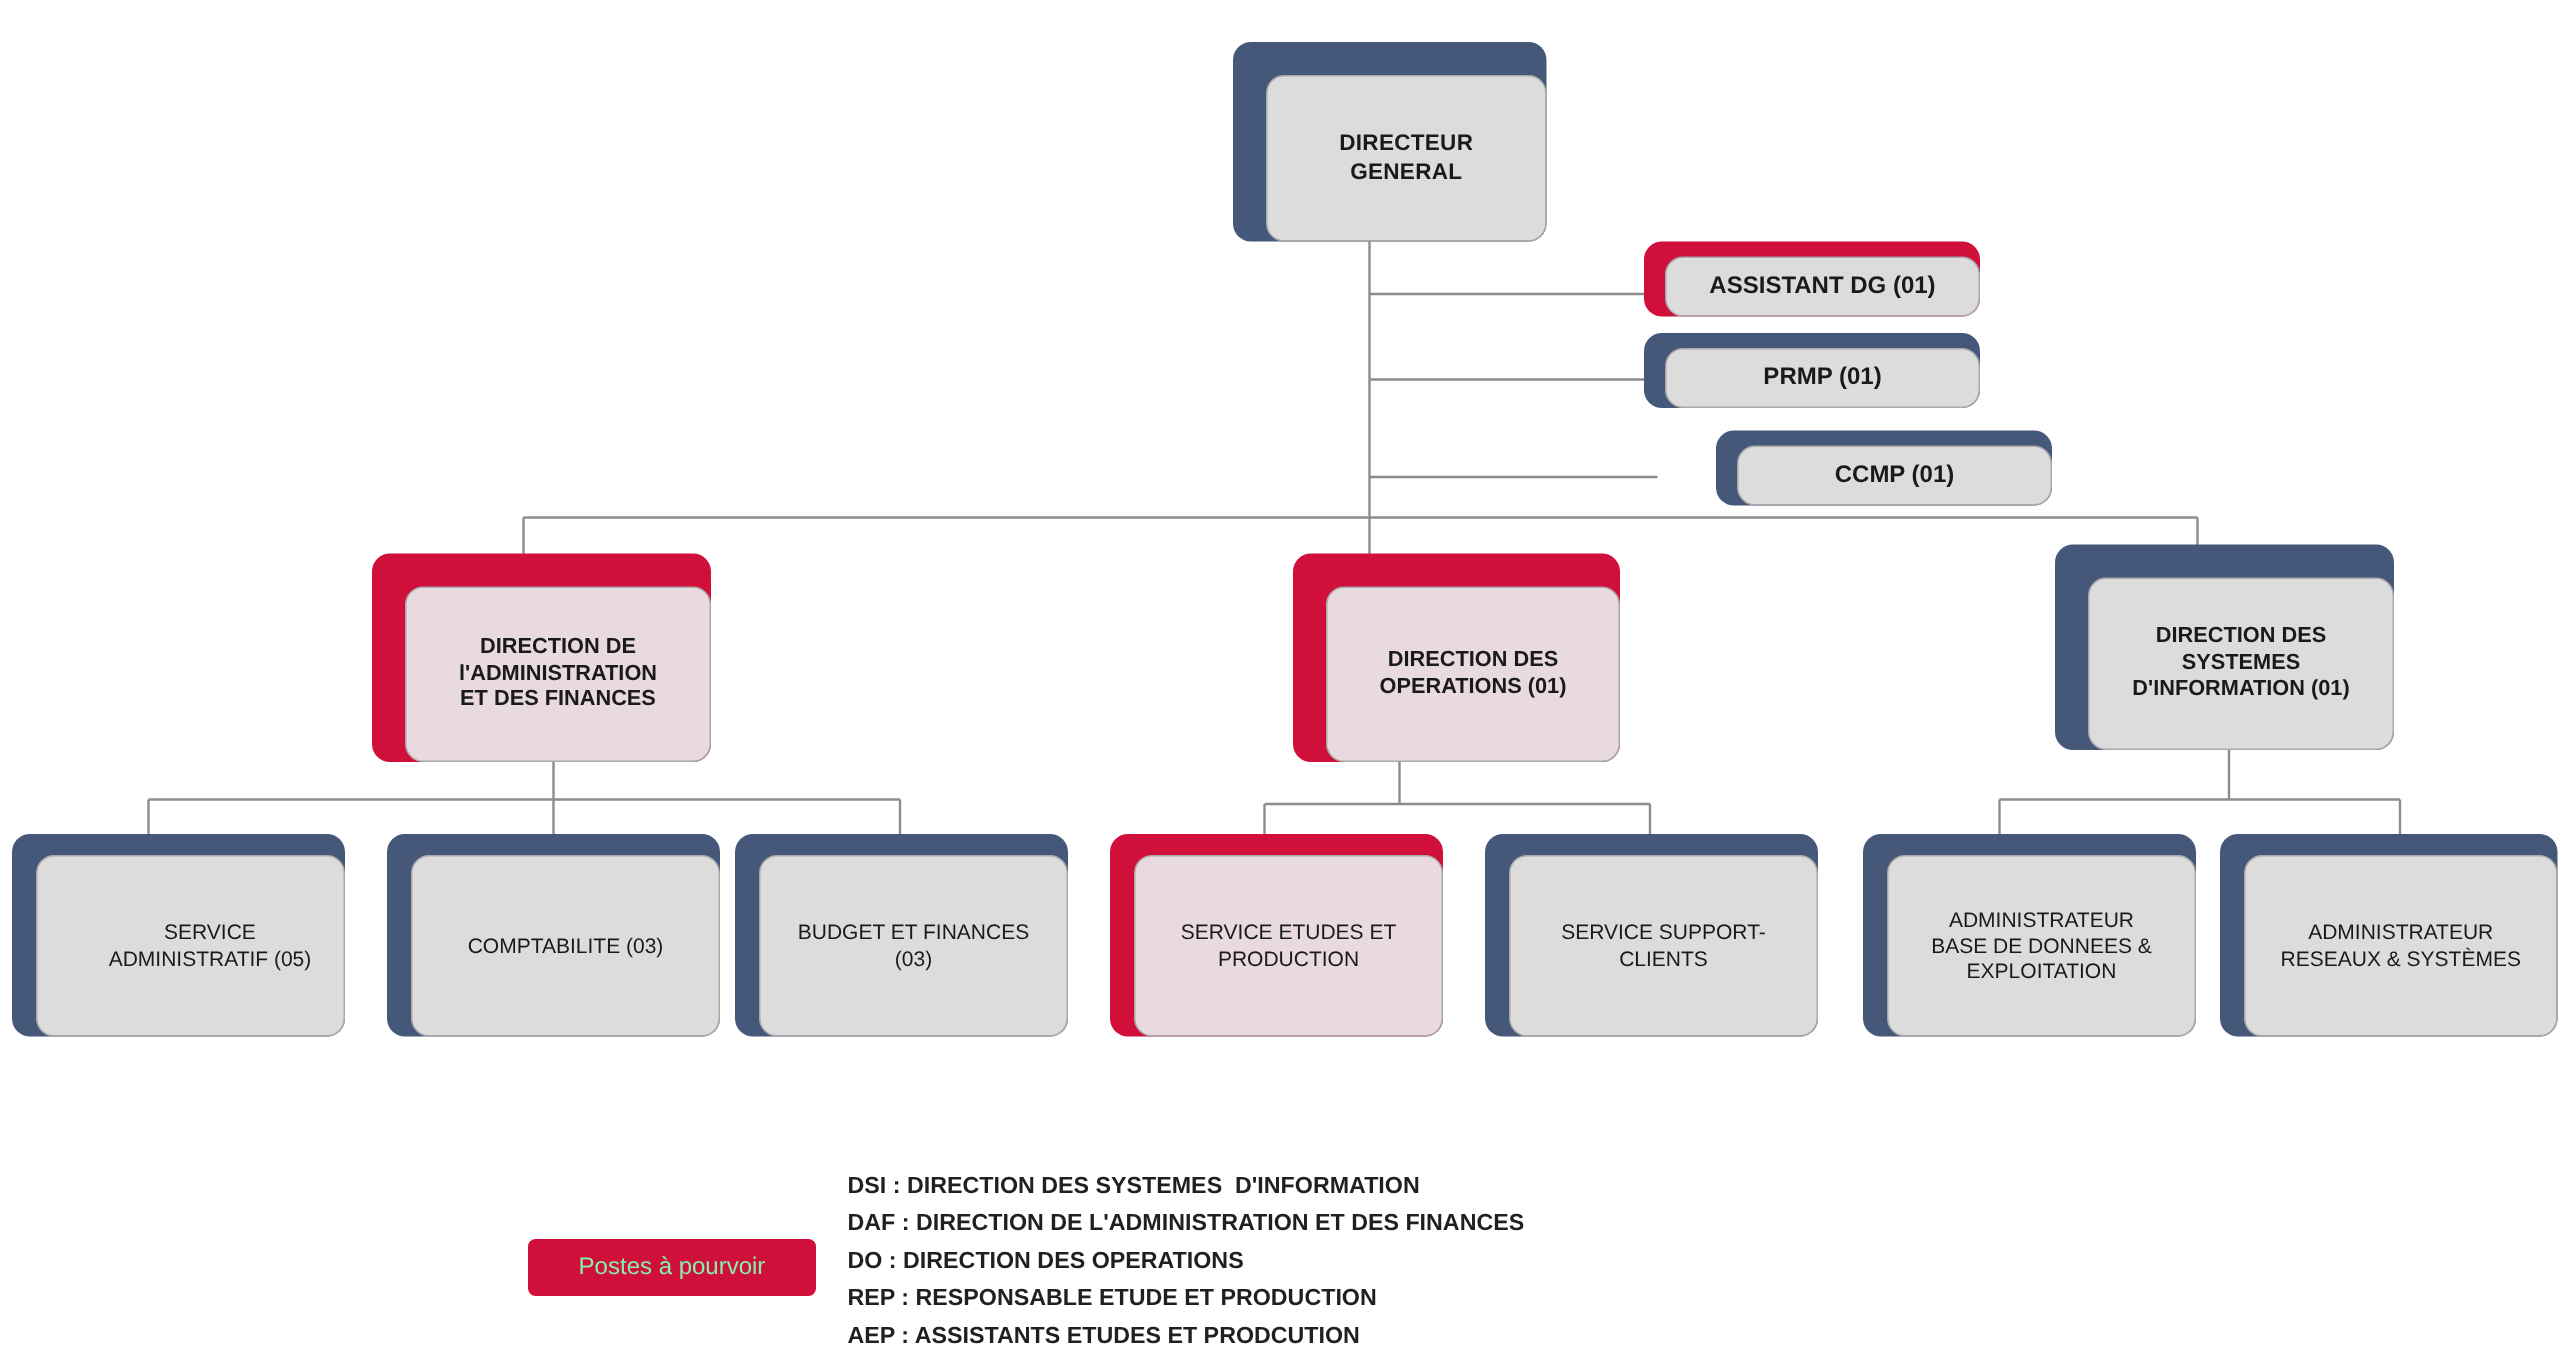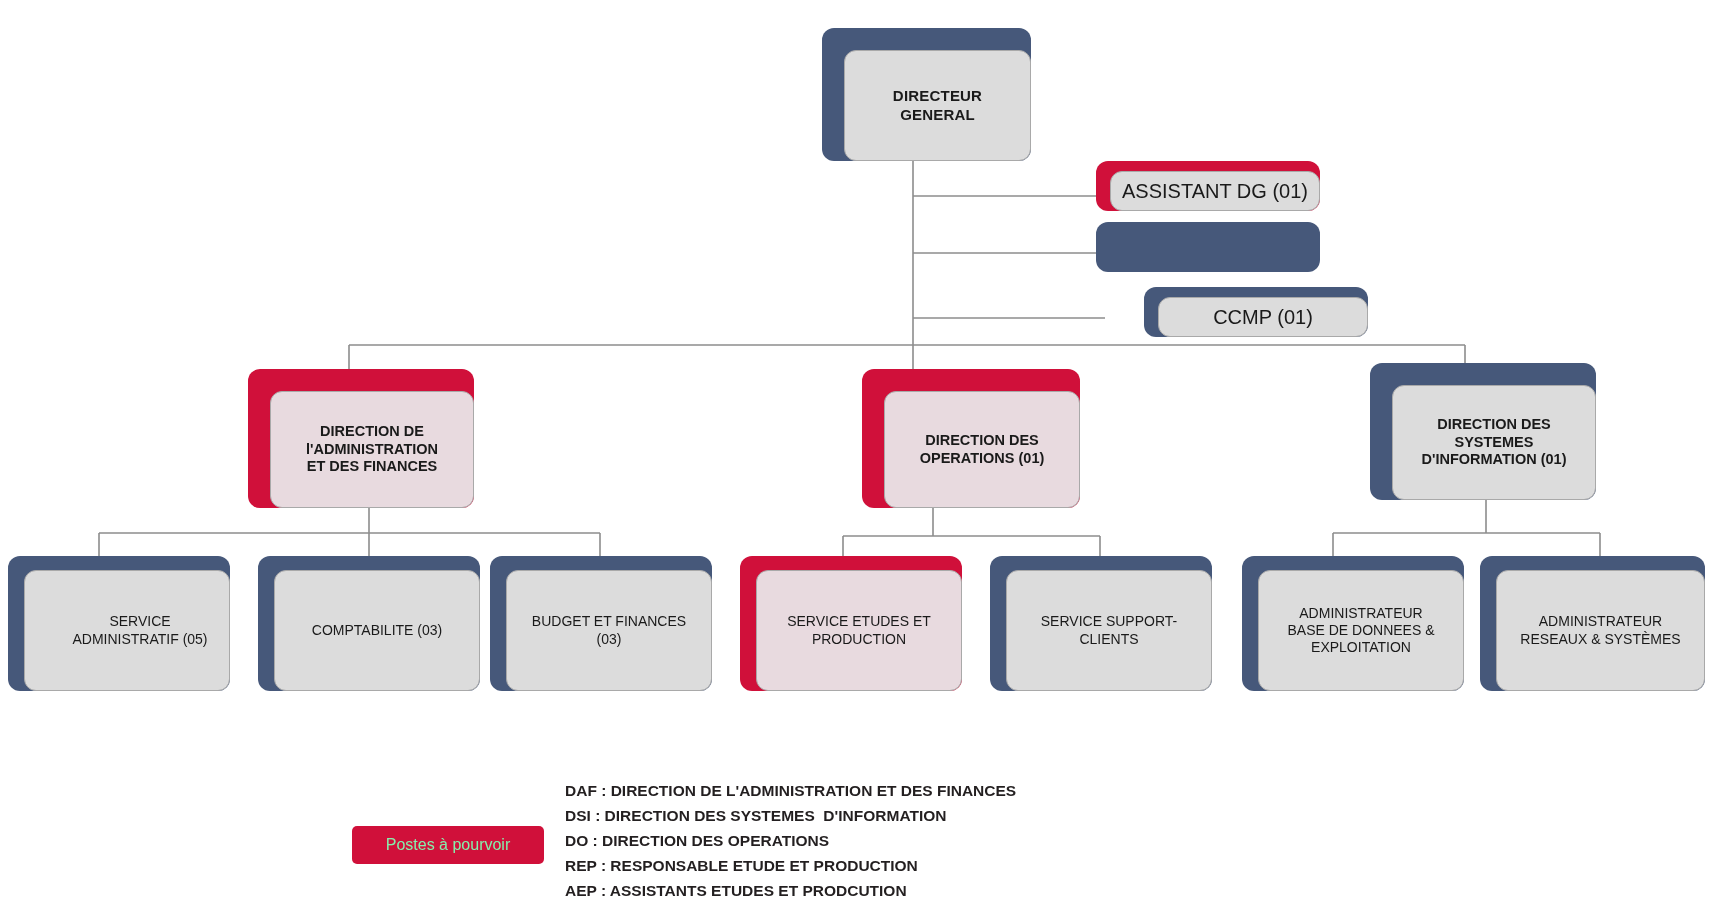--- a/index.html
+++ b/index.html
@@ -70,21 +70,21 @@
   .fill-grey { background: #dcdcdc; }
   .fill-pink { background: #e8dadf; }
 
   
   .node.off-lg .face { left: 22px; top: 22px; width: calc(100% - 22px); height: calc(100% - 22px); }
   .node.off-md .face { left: 16px; top: 14px; width: calc(100% - 16px); height: calc(100% - 14px); }
   .node.off-sm .face { left: 14px; top: 10px; width: calc(100% - 14px); height: calc(100% - 10px); }
 
   
   .t-dg   { font-size: 15px; font-weight: bold; letter-spacing: .2px; }
-  .t-staff{ font-size: 20px; font-weight: normal; }
+  .t-staff{ font-size: 16px; font-weight: bold; }
   .t-dir  { font-size: 14.5px; font-weight: bold; }
   .t-srv  { font-size: 14px; font-weight: normal; }
 
   
   #legend {
     position: absolute;
     left: 0; top: 0;
     width: 1713px;
     height: 900px;
     pointer-events: none;
@@ -160,20 +160,21 @@
 GENERAL</div>
   </div>
 
   <div class="node off-sm" style="left:1096px; top:161px; width:224px; height:50px;">
     <div class="shadow sh-crimson"></div>
     <div class="face fill-grey t-staff" style="white-space: pre-line;">ASSISTANT DG (01)</div>
   </div>
 
   <div class="node off-sm" style="left:1096px; top:222px; width:224px; height:50px;">
     <div class="shadow sh-navy"></div>
+    <div class="face fill-grey t-staff" style="white-space: pre-line;">PRMP (01)</div>
   </div>
 
   <div class="node off-sm" style="left:1096px; top:287px; width:224px; height:50px;margin-left:48px;">
     <div class="shadow sh-navy"></div>
     <div class="face fill-grey t-staff" style="white-space: pre-line;">CCMP (01)</div>
   </div>
 
   <div class="node off-lg" style="left:248px; top:369px; width:226px; height:139px;">
     <div class="shadow sh-crimson"></div>
     <div class="face fill-pink t-dir" style="white-space: pre-line;">DIRECTION DE
@@ -232,21 +233,21 @@
 
   <div class="node off-md" style="left:1480px; top:556px; width:225px; height:135px;">
     <div class="shadow sh-navy"></div>
     <div class="face fill-grey t-srv" style="white-space: pre-line;">ADMINISTRATEUR
 RESEAUX &amp; SYSTÈMES</div>
   </div>
 
   <div id="legend">
     <div id="legend-badge">Postes à pourvoir</div>
     <div id="legend-list">
+      <div class="legend-line">DSI : DIRECTION DES SYSTEMES  D'INFORMATION</div>
       <div class="legend-line">DAF : DIRECTION DE L'ADMINISTRATION ET DES FINANCES</div>
-      <div class="legend-line">DSI : DIRECTION DES SYSTEMES  D'INFORMATION</div>
       <div class="legend-line">DO : DIRECTION DES OPERATIONS</div>
       <div class="legend-line">REP : RESPONSABLE ETUDE ET PRODUCTION</div>
       <div class="legend-line">AEP : ASSISTANTS ETUDES ET PRODCUTION</div>
     </div>
   </div>
 
 </div>
 
 </body></html>

